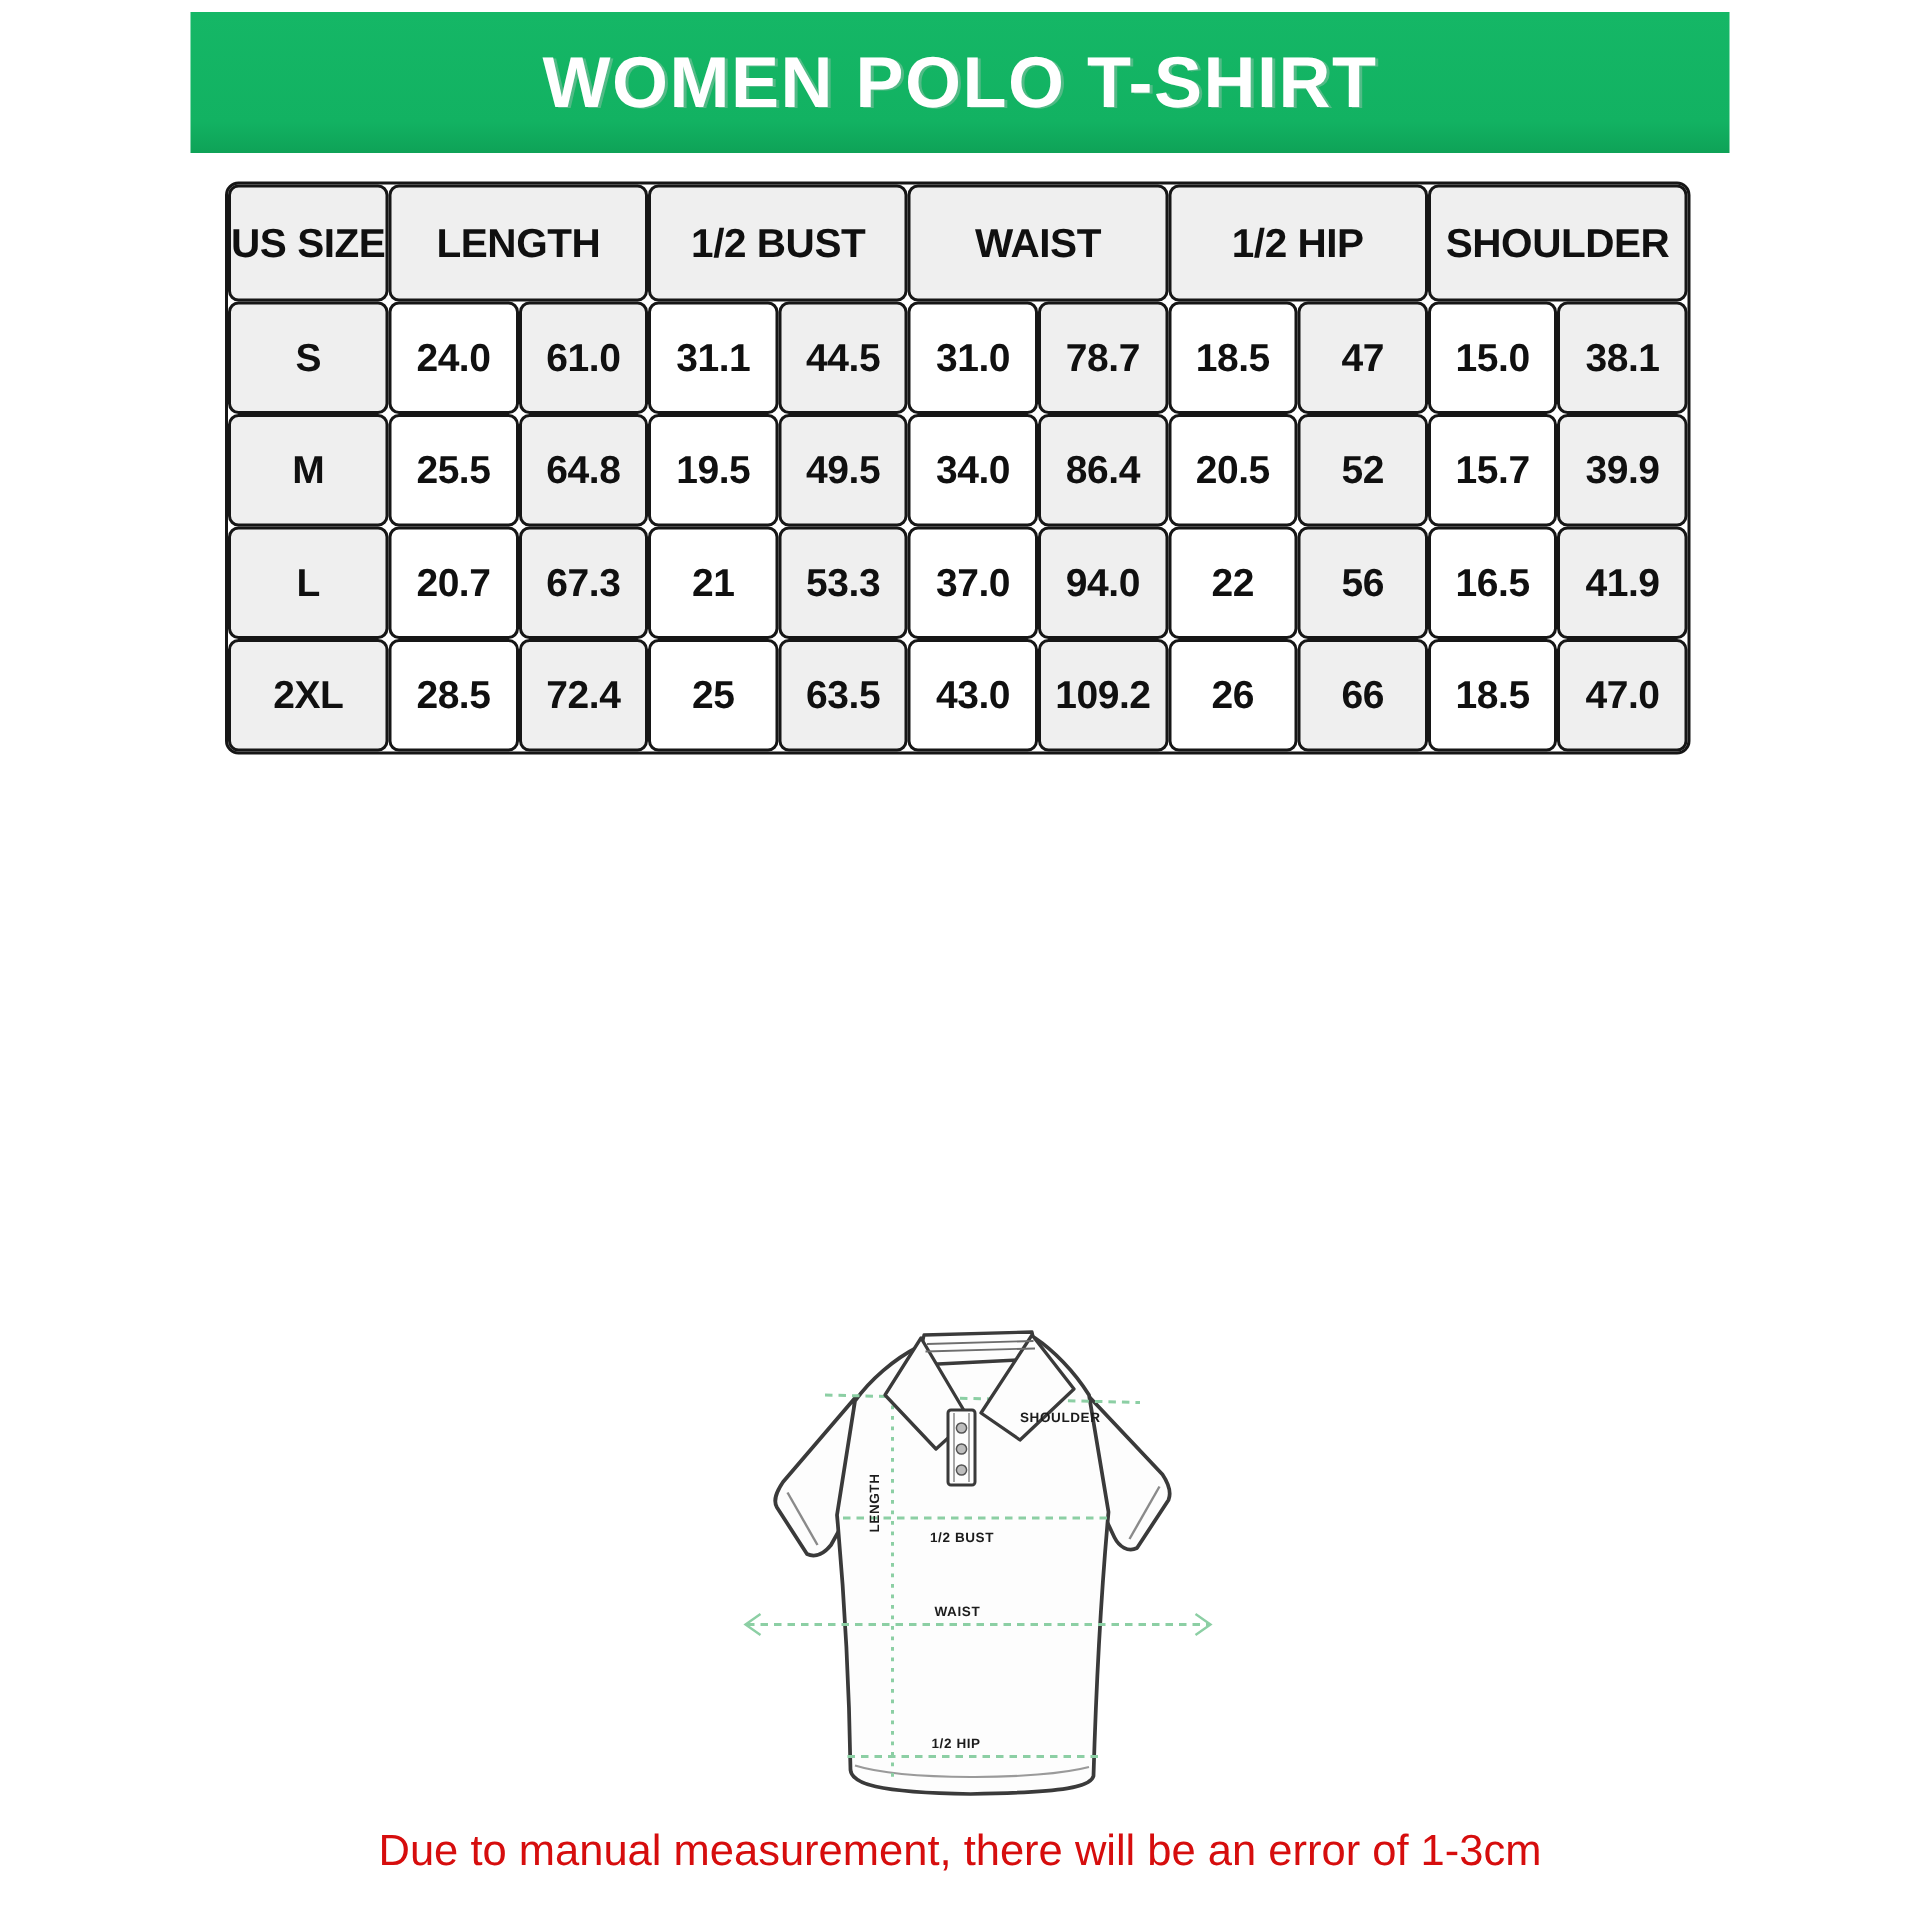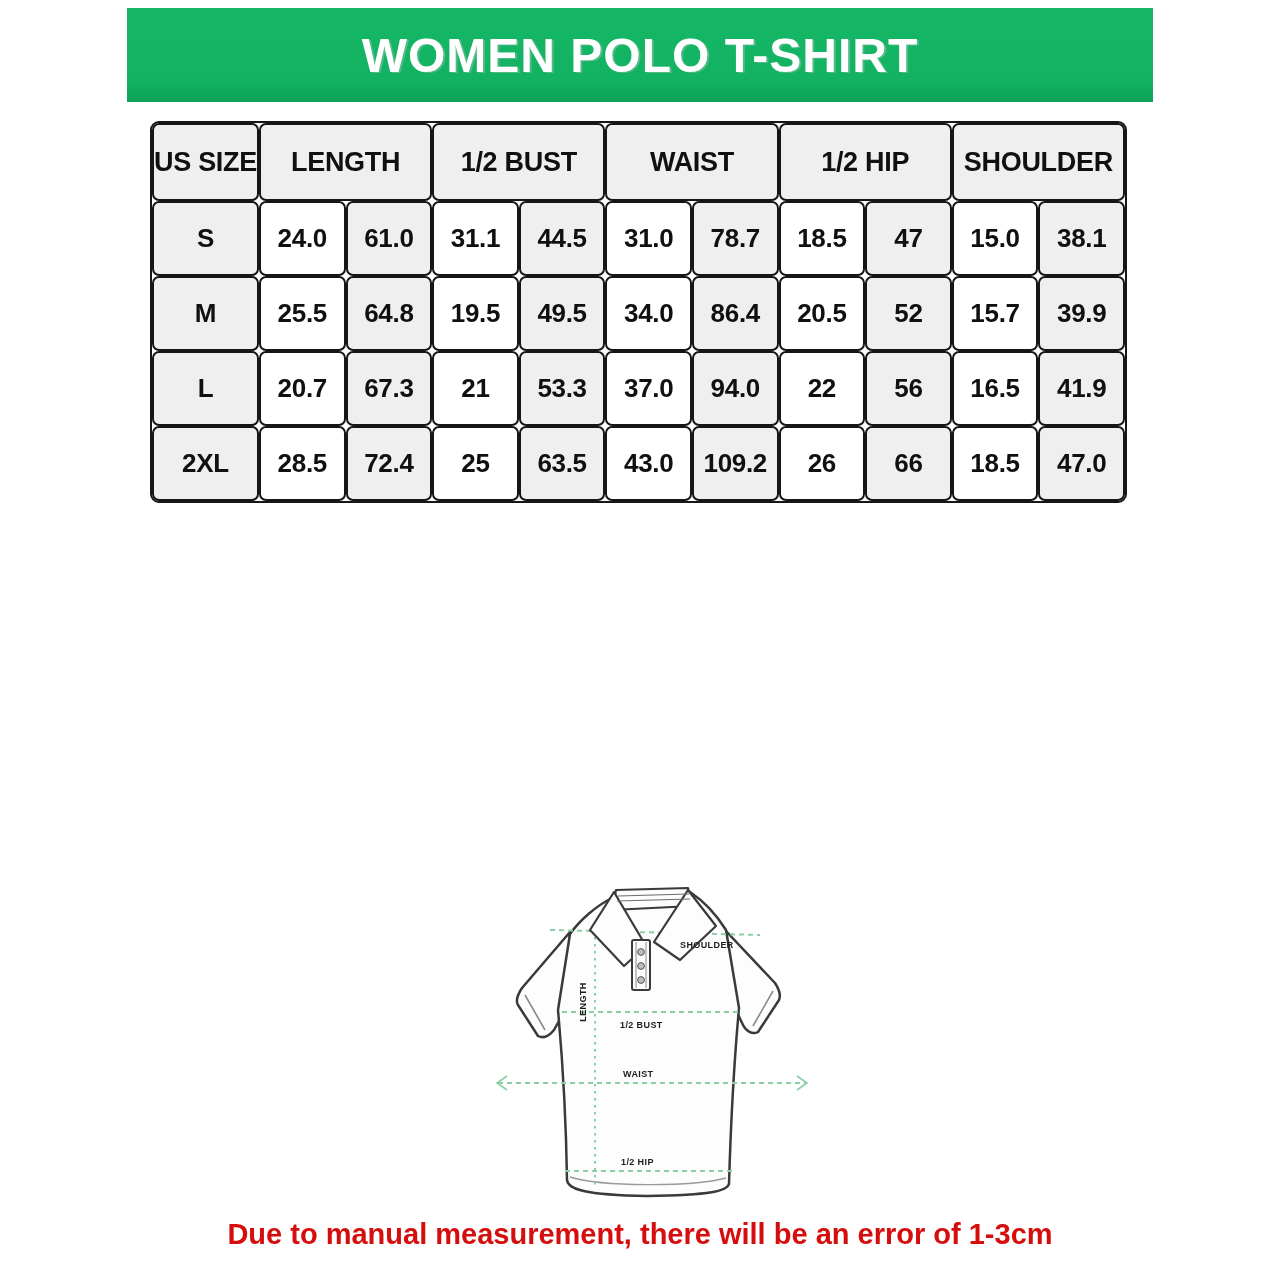--- a/index.html
+++ b/index.html
@@ -33,21 +33,21 @@
   }
   .size-table thead th { height:78px; font-size:27px; }
   .size-table .g { background:#efefef; }
   .shirt-diagram { position:absolute; left:492px; top:884px; width:320px; height:330px; }
   .shirt-diagram text {
     font-family:"Liberation Sans", sans-serif;
     font-size:9px; font-weight:bold; fill:#1c1c1c; letter-spacing:.4px;
   }
   .note {
     position:absolute; left:0; top:1218px; width:1280px;
-    text-align:center; color:#d60d0d; font-size:29px; font-weight:bold;
+    text-align:center; color:#d60d0d; font-size:29px; font-weight:normal;
   }
 </style>
 </head>
 <body>
 
 <header class="banner">
   <h1>WOMEN POLO T-SHIRT</h1>
 </header>
 
 <table class="size-table">

